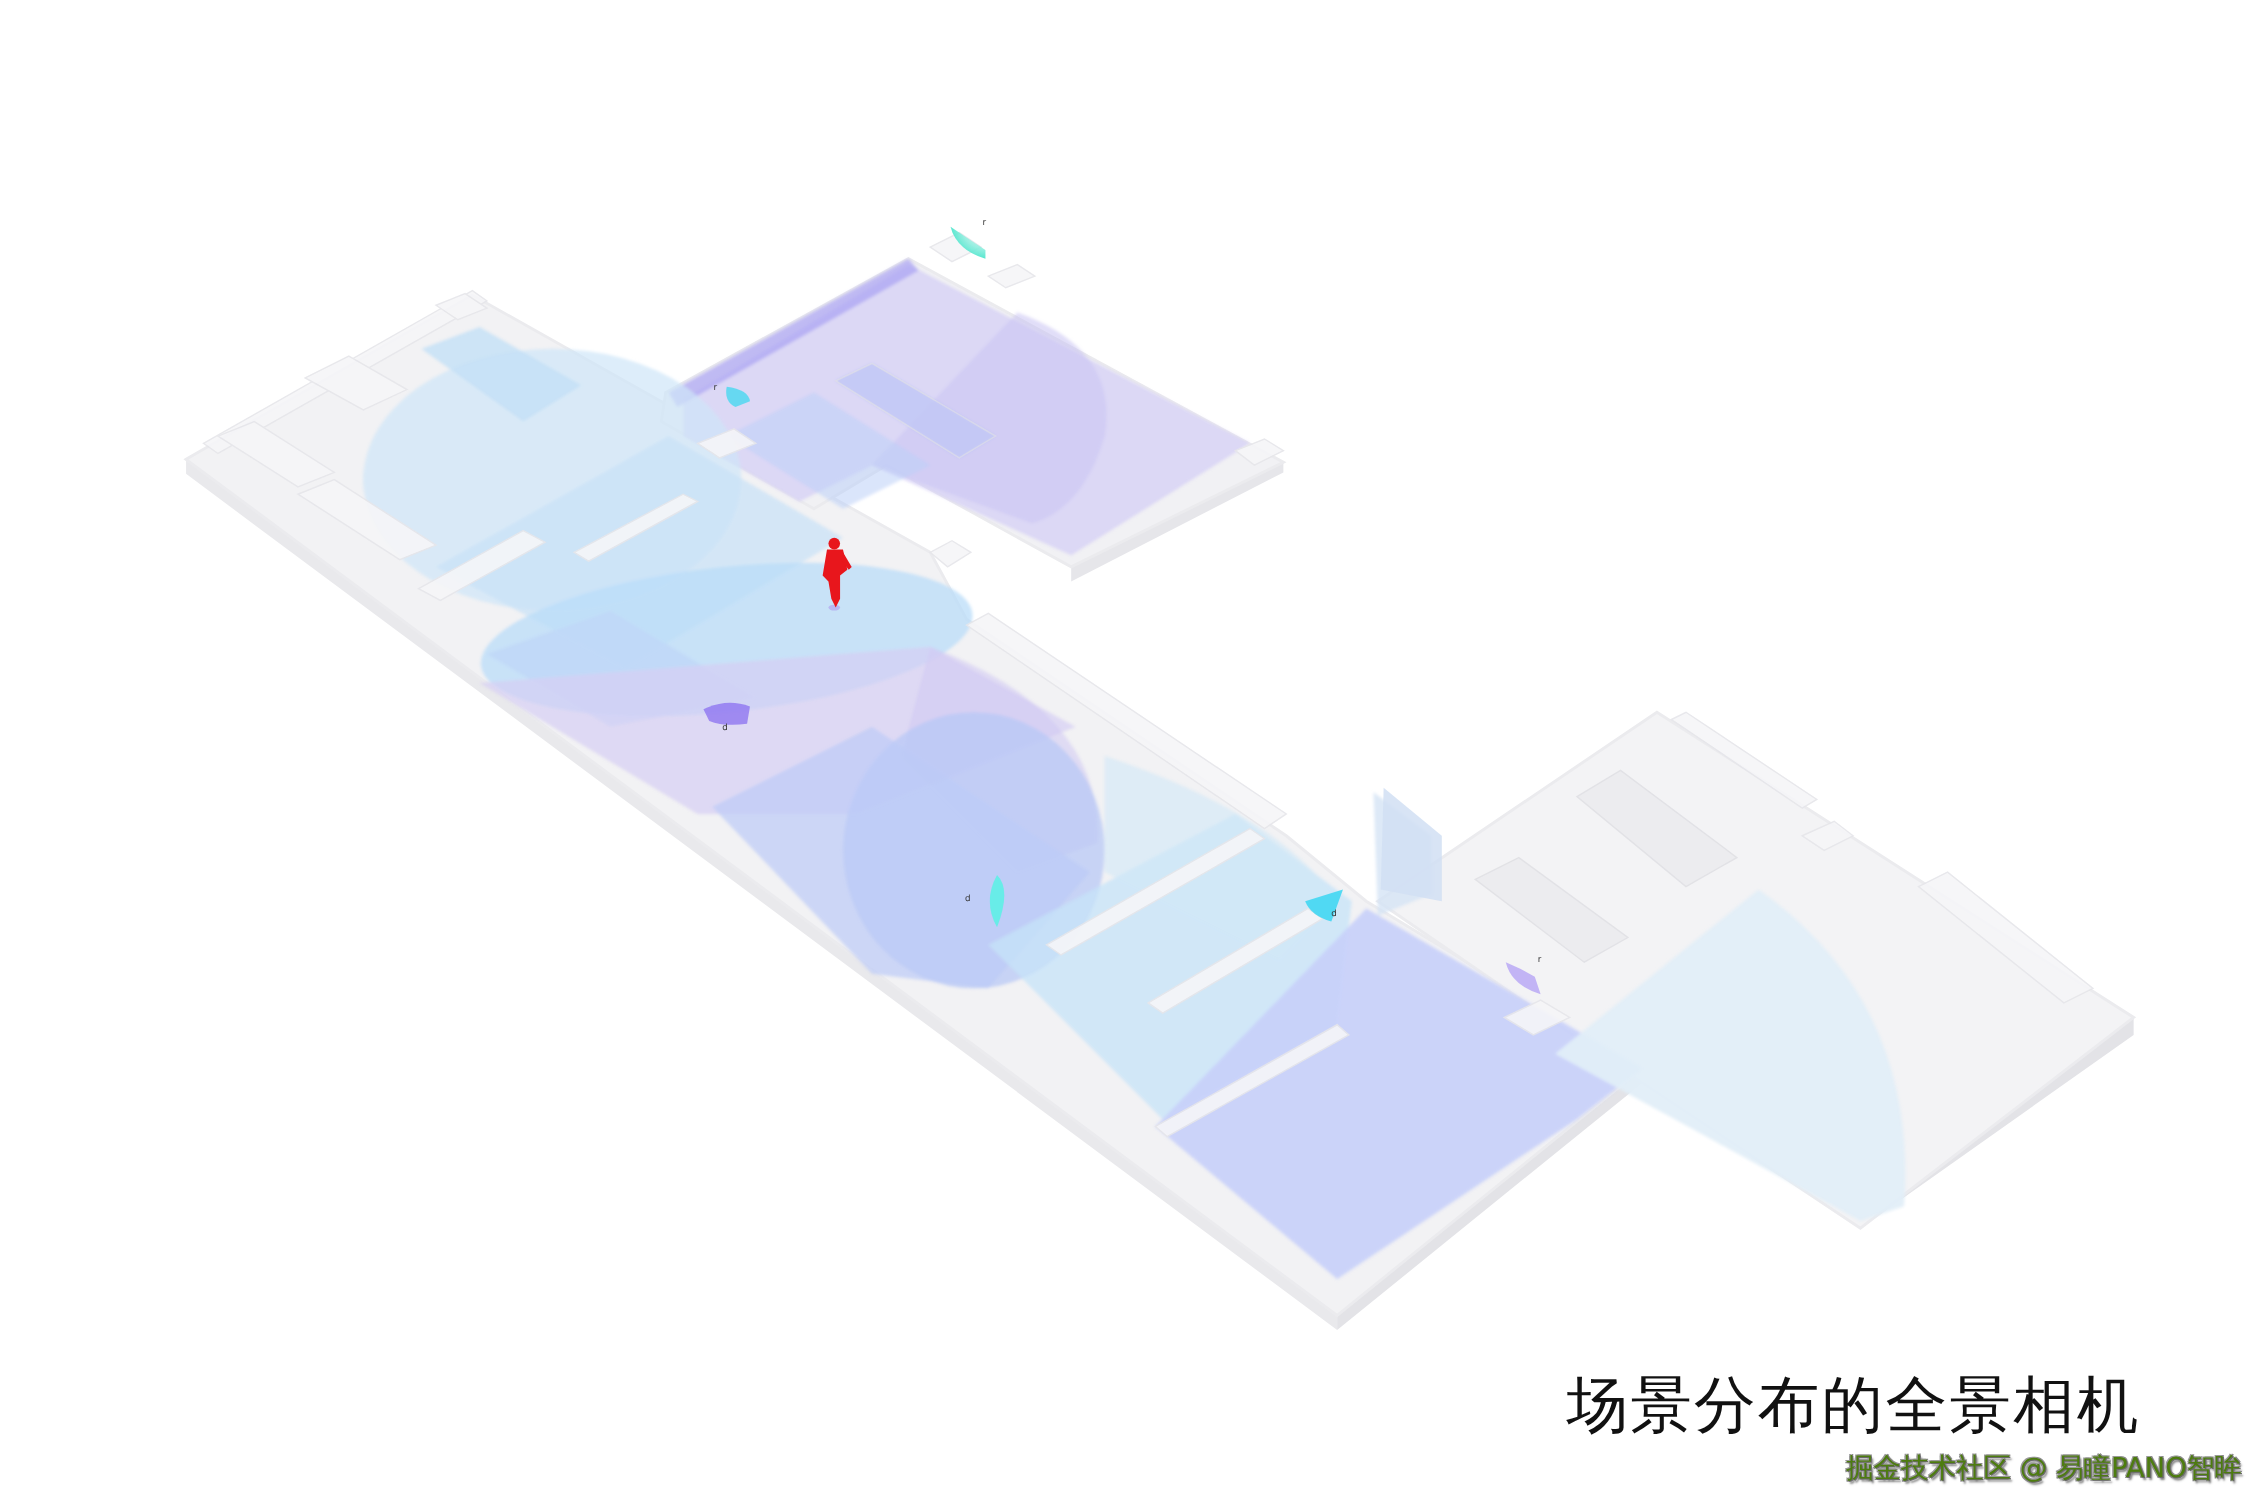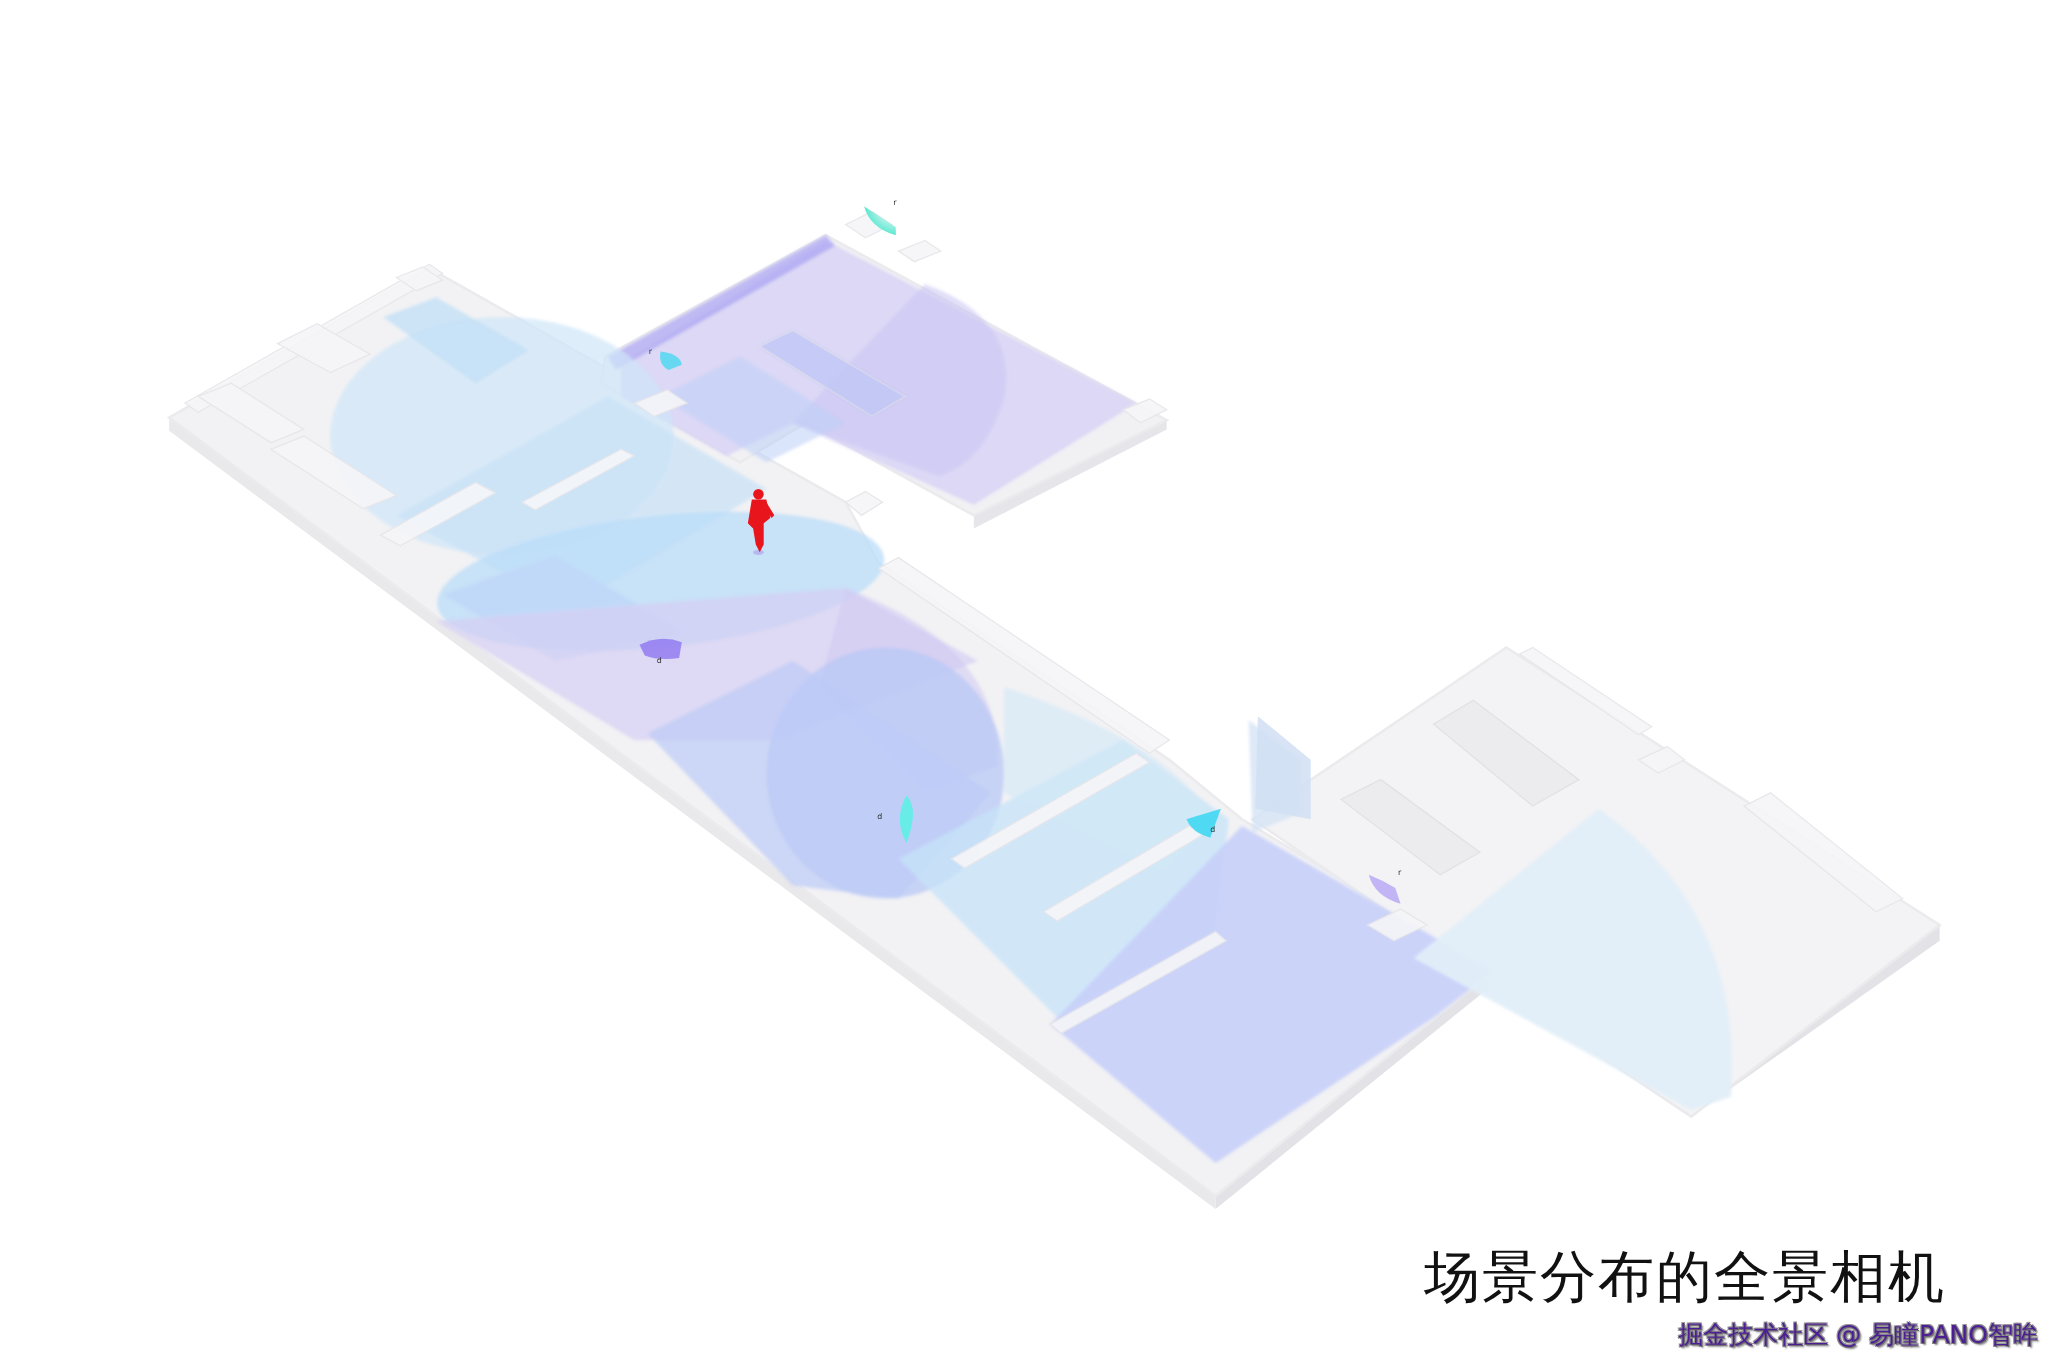--- a/index.html
+++ b/index.html
@@ -5,21 +5,21 @@
   html, body { margin: 0; padding: 0; background: #ffffff; }
   body { width: 2048px; height: 1365px; position: relative; overflow: hidden; font-family: "DejaVu Sans", sans-serif; }
   #scene { position: absolute; left: 0; top: 0; width: 2048px; height: 1365px; }
   .caption {
     position: absolute; left: 1424px; top: 1240px;
     font-family: Liberation Serif, serif; font-size: 56px; color: #111111;
     letter-spacing: 2px; white-space: nowrap; font-weight: 500;
   }
   .watermark {
     position: absolute; right: 10px; top: 1318px;
-    font-family: "DejaVu Sans", sans-serif; font-size: 25px; color: #4c1d95;
+    font-family: "DejaVu Sans", sans-serif; font-size: 25px; color: #4d7c0f;
     white-space: nowrap;
     text-shadow: 1px 1px 0 #6a6a6a, -1px -1px 0 #9a9a9a, 1px -1px 0 #8a8a8a, -1px 1px 0 #8a8a8a, 2px 2px 2px #777;
   }
   .cam-label { font-family: "DejaVu Sans", sans-serif; font-size: 6px; fill: #333; }
 </style>
 </head>
 <body>
 
 <svg id="scene" viewBox="0 0 1550 1033" preserveAspectRatio="none" xmlns="http://www.w3.org/2000/svg">
   <defs>

